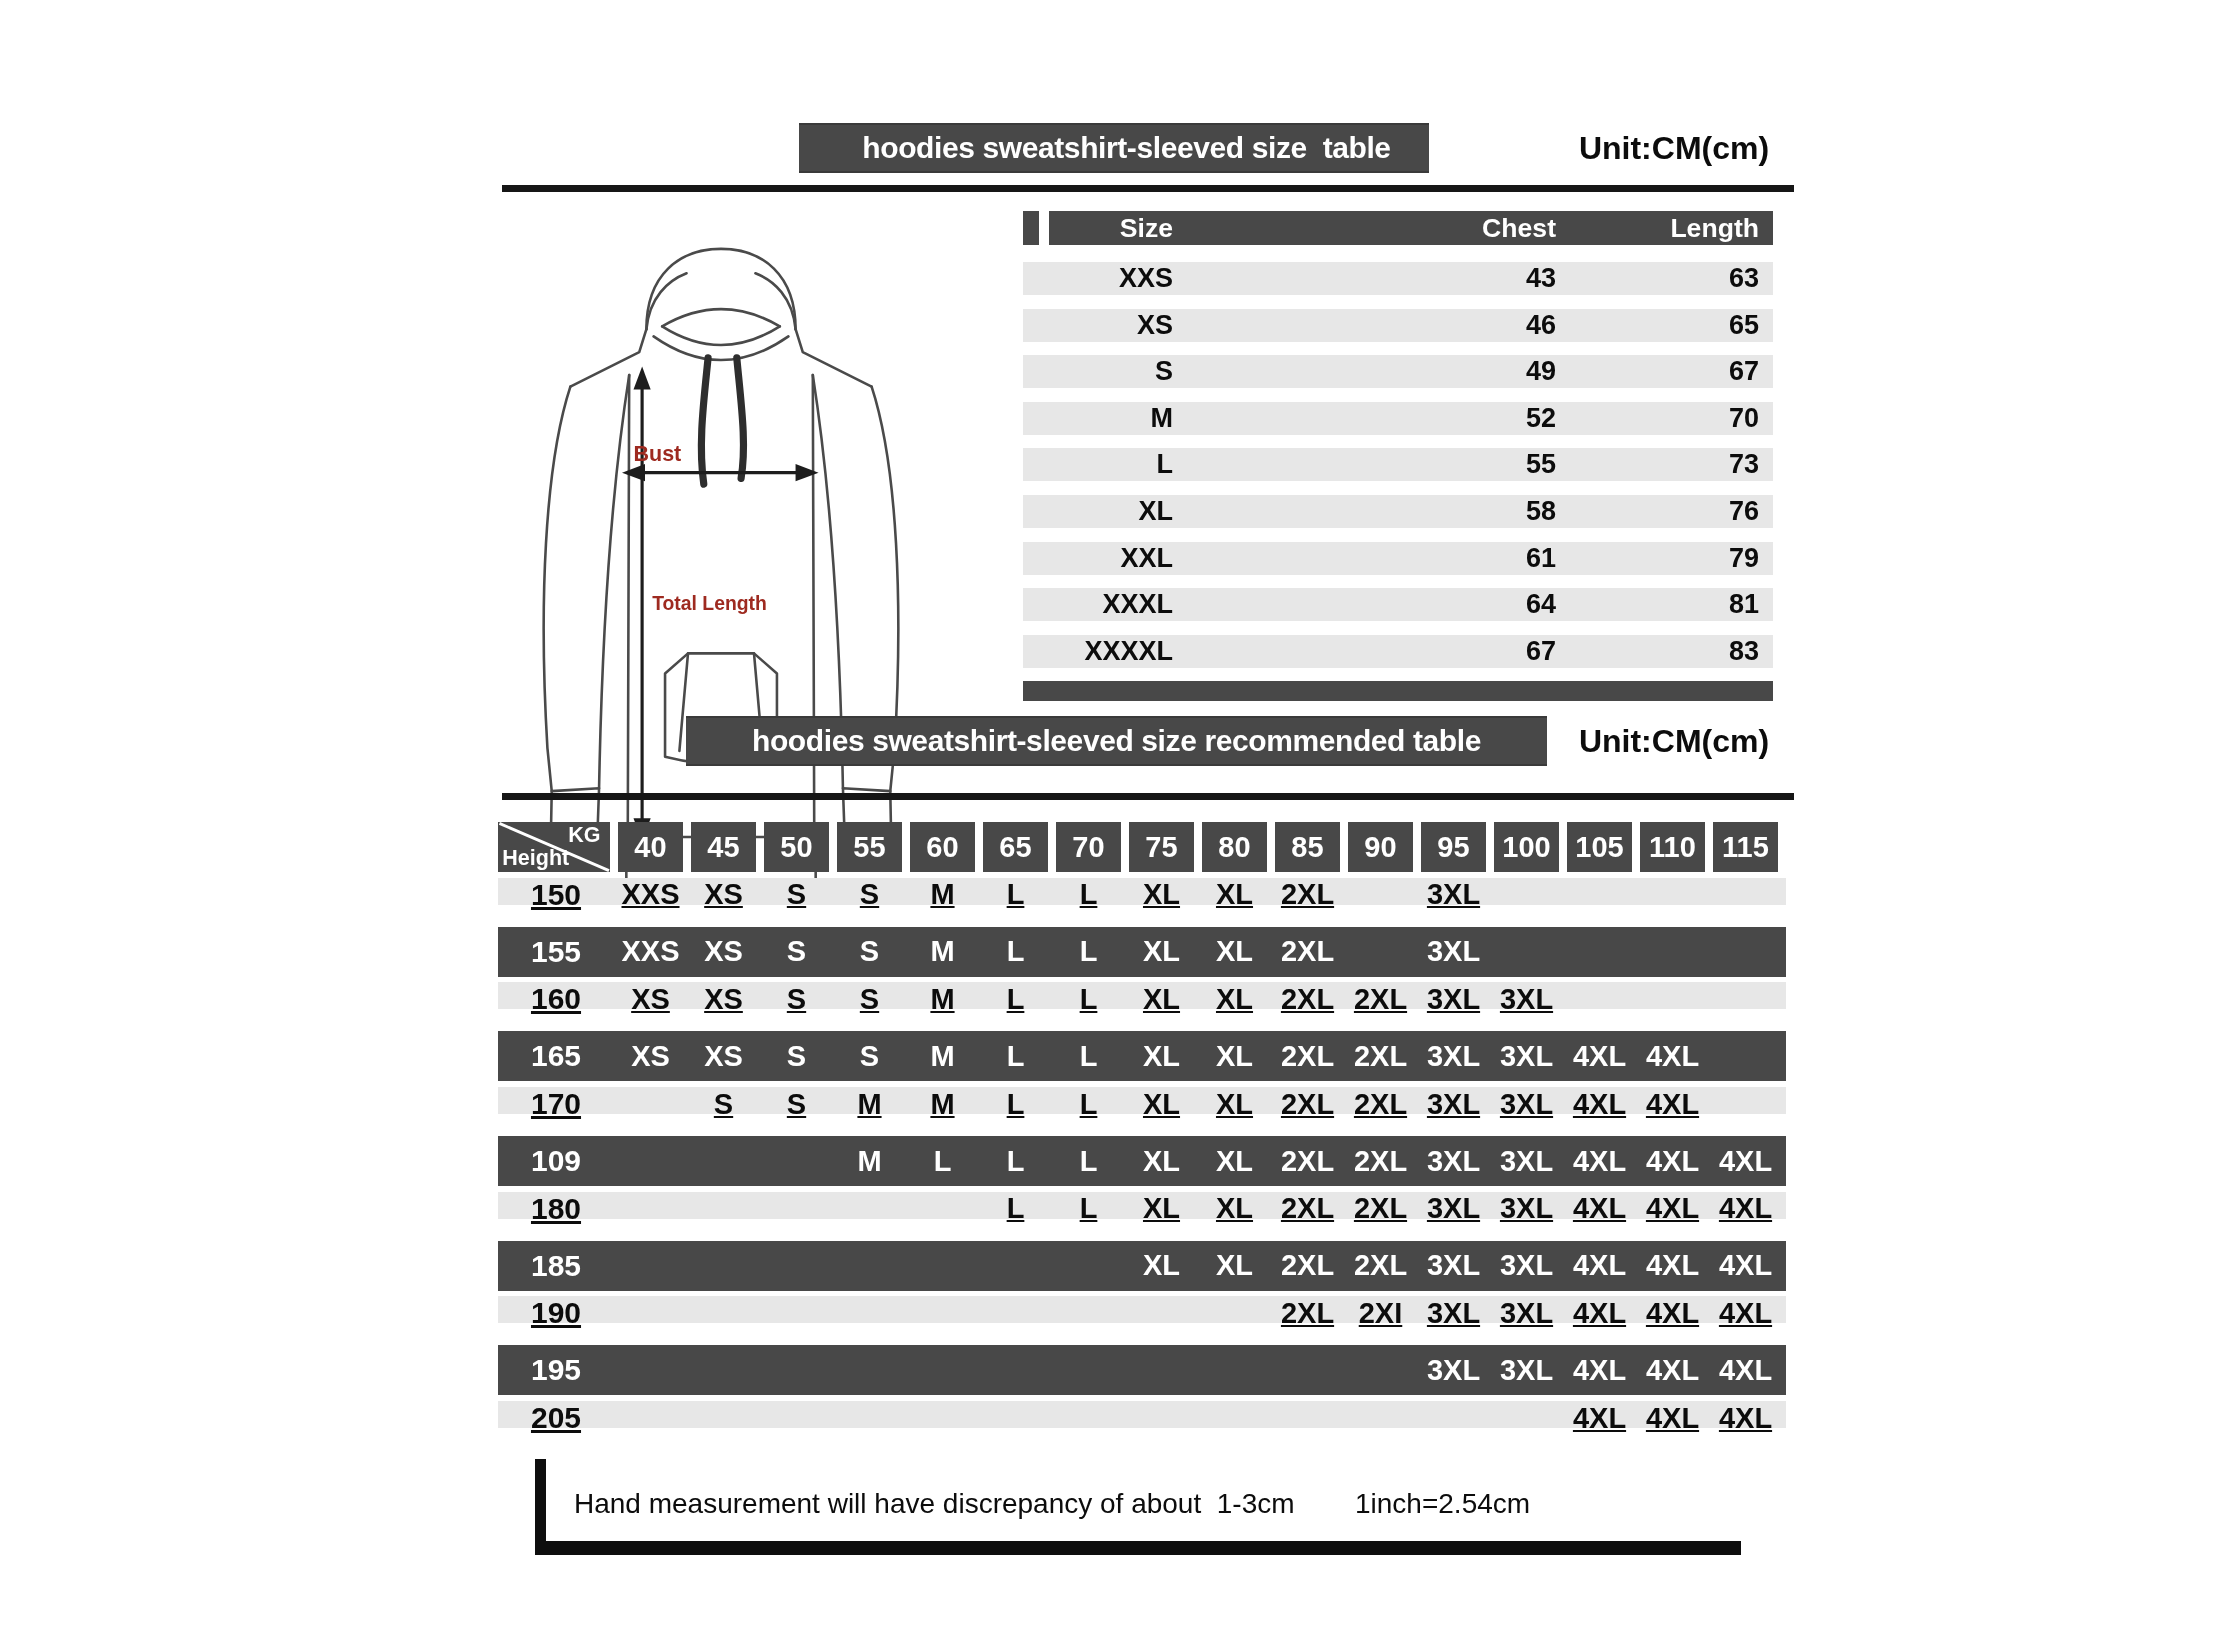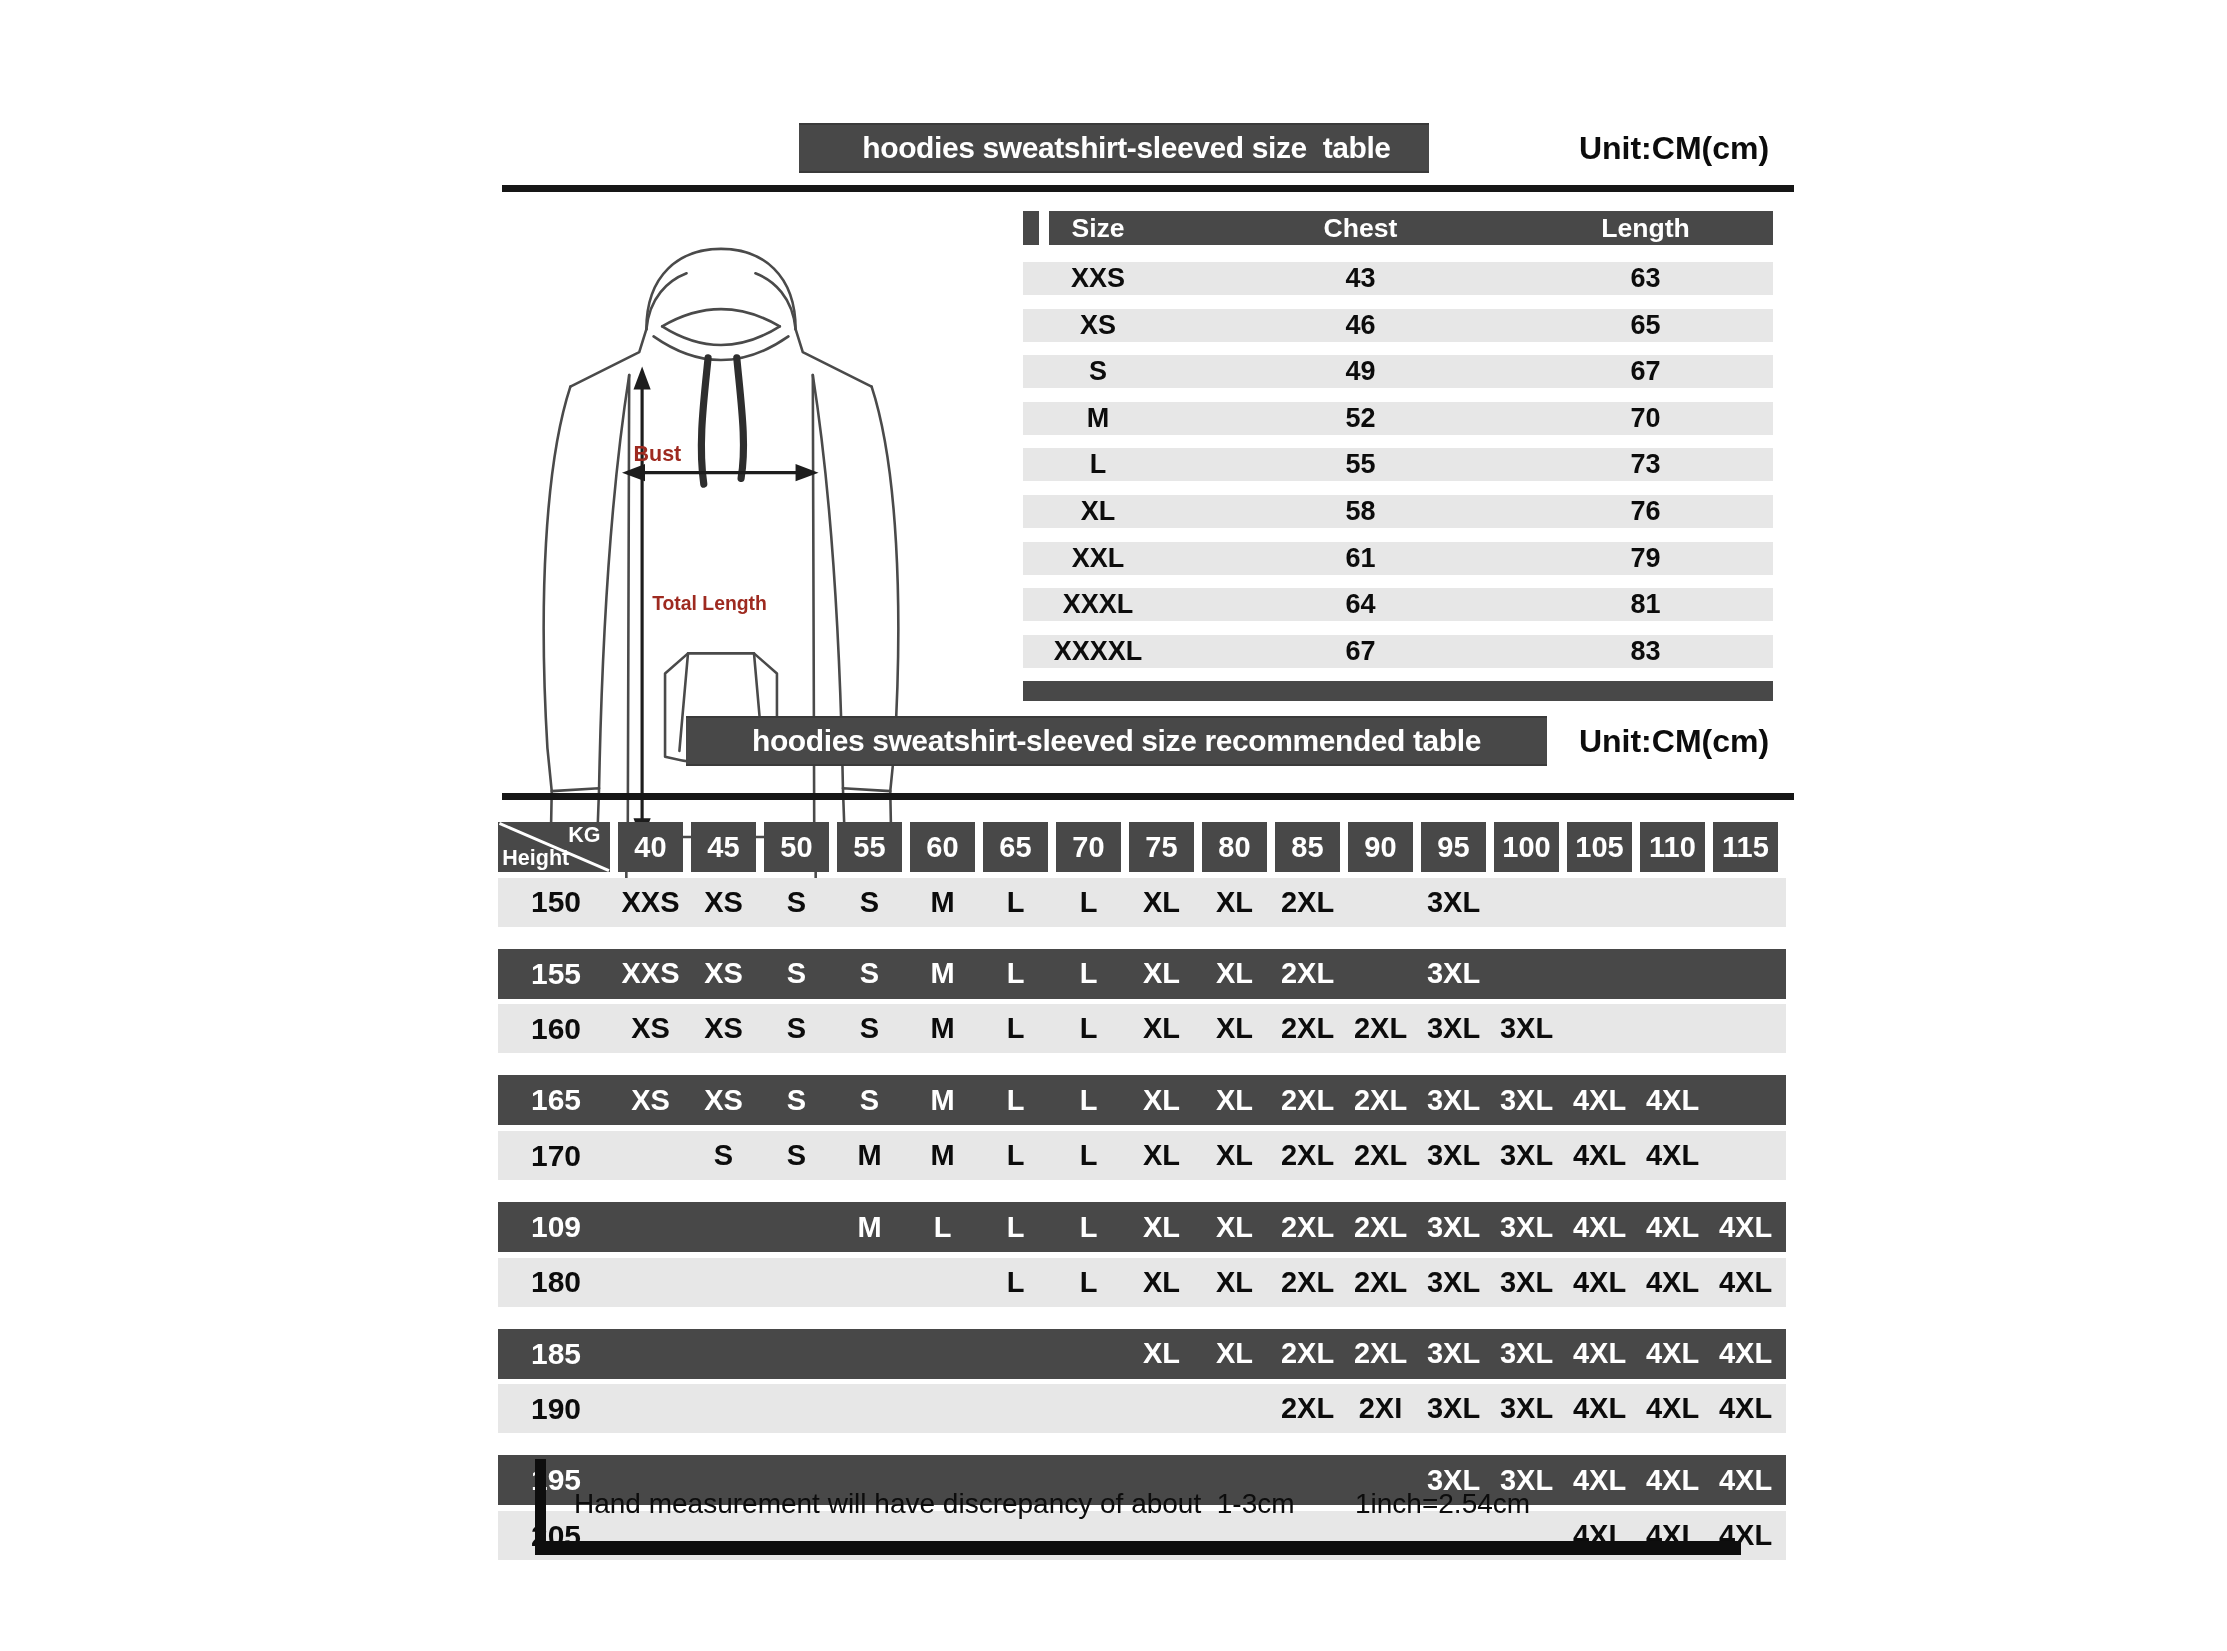--- a/index.html
+++ b/index.html
@@ -16,39 +16,39 @@
         font-weight:bold;font-size:32px;color:#0c0c0c;}
   #unit1{left:1545px;top:123px;}
   #unit2{left:1545px;top:716px;}
 
   .rule{position:absolute;left:502px;width:1292px;height:6.5px;background:#161616;}
   #rule1{top:185px;}
   #rule2{top:793px;}
 
   
   #sizeTable{position:absolute;left:1023px;top:211px;width:750px;}
-  .sgrid{display:grid;grid-template-columns:20% 50% 26% 4%;align-items:center;text-align:center;}
+  .sgrid{display:grid;grid-template-columns:20% 50% 26% 4%;align-items:center;text-align:right;gap:8px;}
   #sthead{height:34px;background:#484848;color:#fff;font-weight:bold;font-size:26.6px;position:relative;}
   #sthead::after{content:"";position:absolute;left:16px;top:0;width:10px;height:100%;background:#fff;}
   #srows{margin-top:17px;}
   .srow{height:33px;background:#e7e7e7;margin-bottom:13.6px;font-weight:bold;font-size:27px;color:#0c0c0c;}
   #stfoot{height:20px;background:#484848;}
 
   
   #matrix{position:absolute;left:498px;top:822px;width:1288px;}
   .mgrid{display:grid;grid-template-columns:116px repeat(16,73px);align-items:center;text-align:center;}
   #mhead{height:50px;}
   #mhead .hcell{margin:0 3.6px;height:50px;background:#484848;color:#fff;display:flex;align-items:center;
                 justify-content:center;font-weight:bold;font-size:29px;}
   #cornerCell{position:relative;margin:0 3.6px 0 0;height:50px;background:#484848;}
   #cornerCell svg{position:absolute;left:0;top:0;width:100%;height:100%;}
   #cornerKg{position:absolute;right:10px;top:1.4px;color:#fff;font-weight:bold;font-size:21.5px;}
   #cornerHeight{position:absolute;left:4.3px;bottom:1.4px;color:#fff;font-weight:bold;font-size:21.5px;}
   .mrow{font-weight:bold;font-size:29px;}
-  .mrow.light{background:#e7e7e7;color:#0c0c0c;height:49px;margin-top:5.7px;}
+  .mrow.light{background:#e7e7e7;color:#0c0c0c;height:27px;margin-top:5.7px;text-decoration:underline;}
   .mrow.dark{background:#484848;color:#fff;height:50px;margin-top:22px;}
   .mrow .rlabel{font-size:30px;}
 
   
   #noteBarV{position:absolute;left:535px;top:1459px;width:10.8px;height:88px;background:#0e0e0e;}
   #noteBarH{position:absolute;left:535px;top:1541px;width:1206px;height:14.4px;background:#0e0e0e;}
   .note{position:absolute;top:1480px;height:47px;display:flex;align-items:center;font-weight:normal;
         font-size:28px;color:#0c0c0c;white-space:pre;}
   #noteText{left:574px;}
   #noteConv{left:1355px;}

